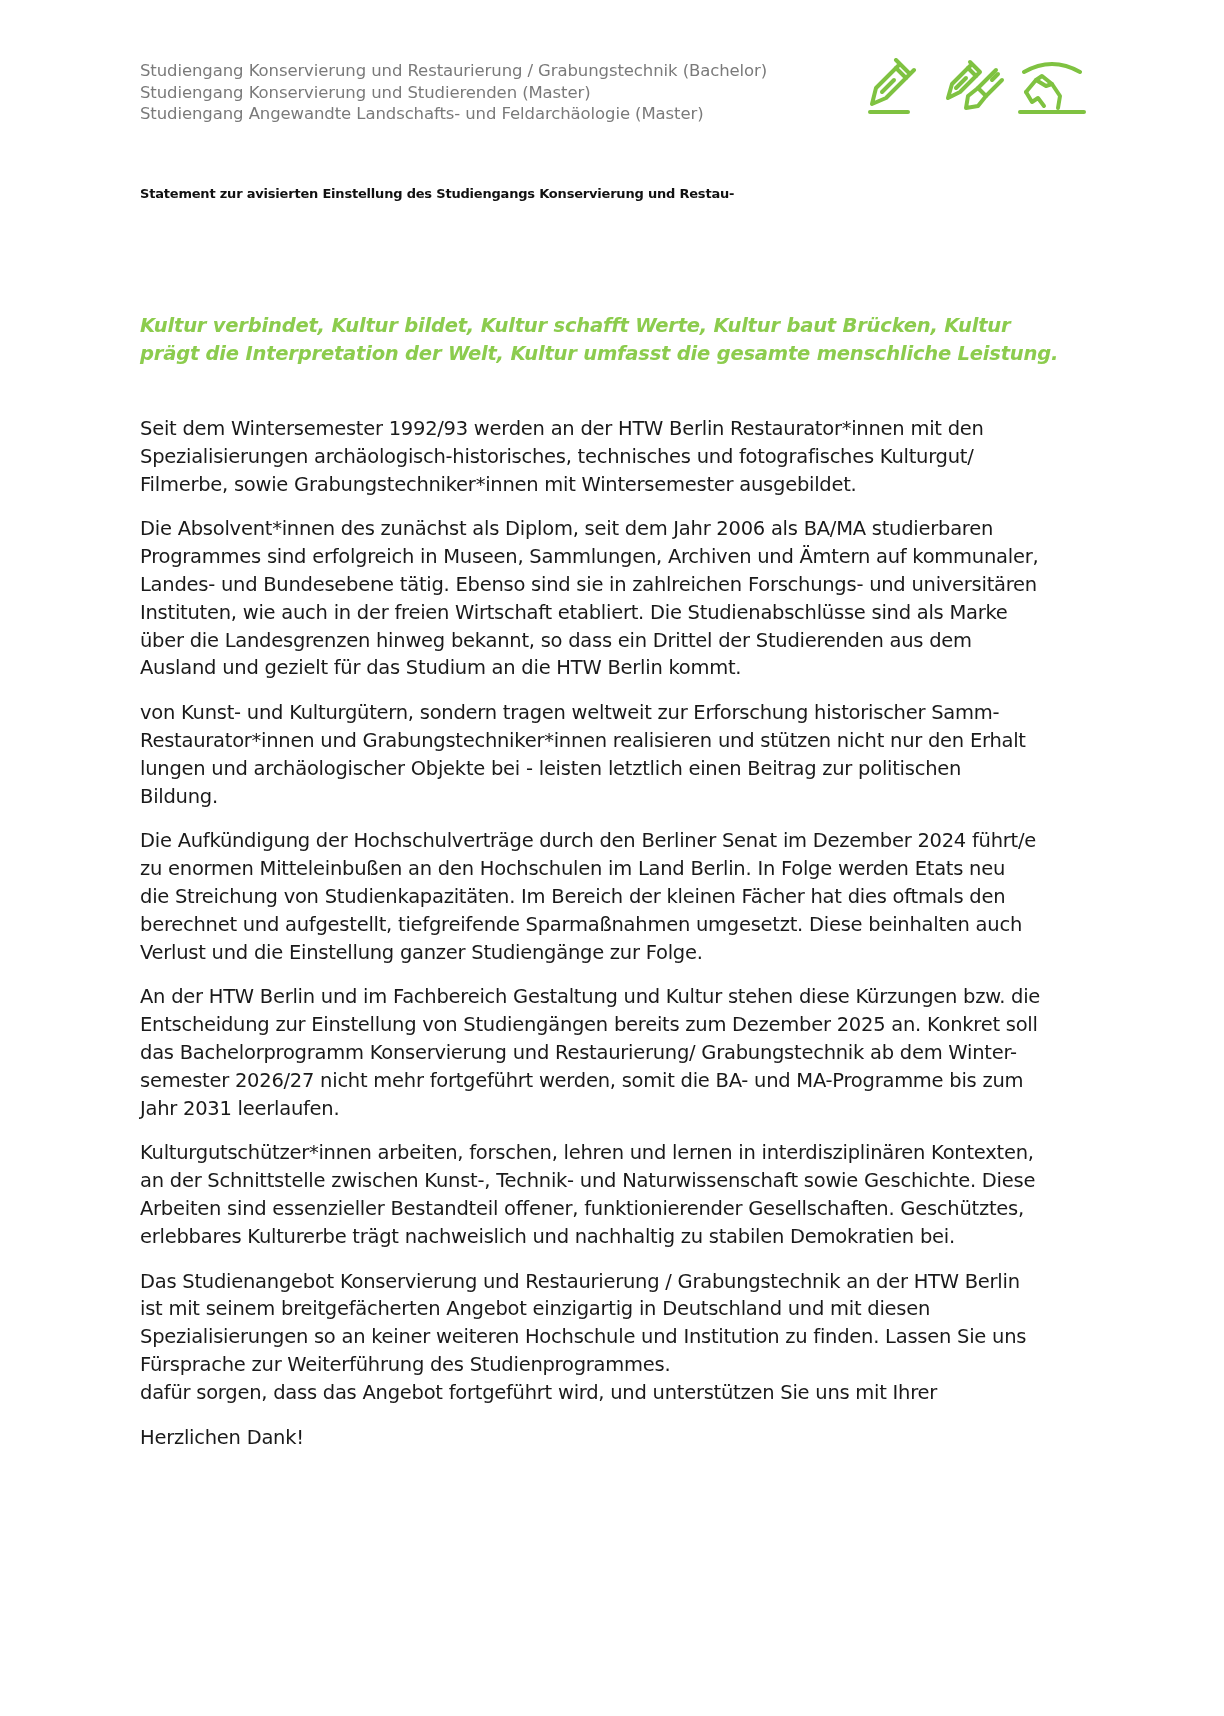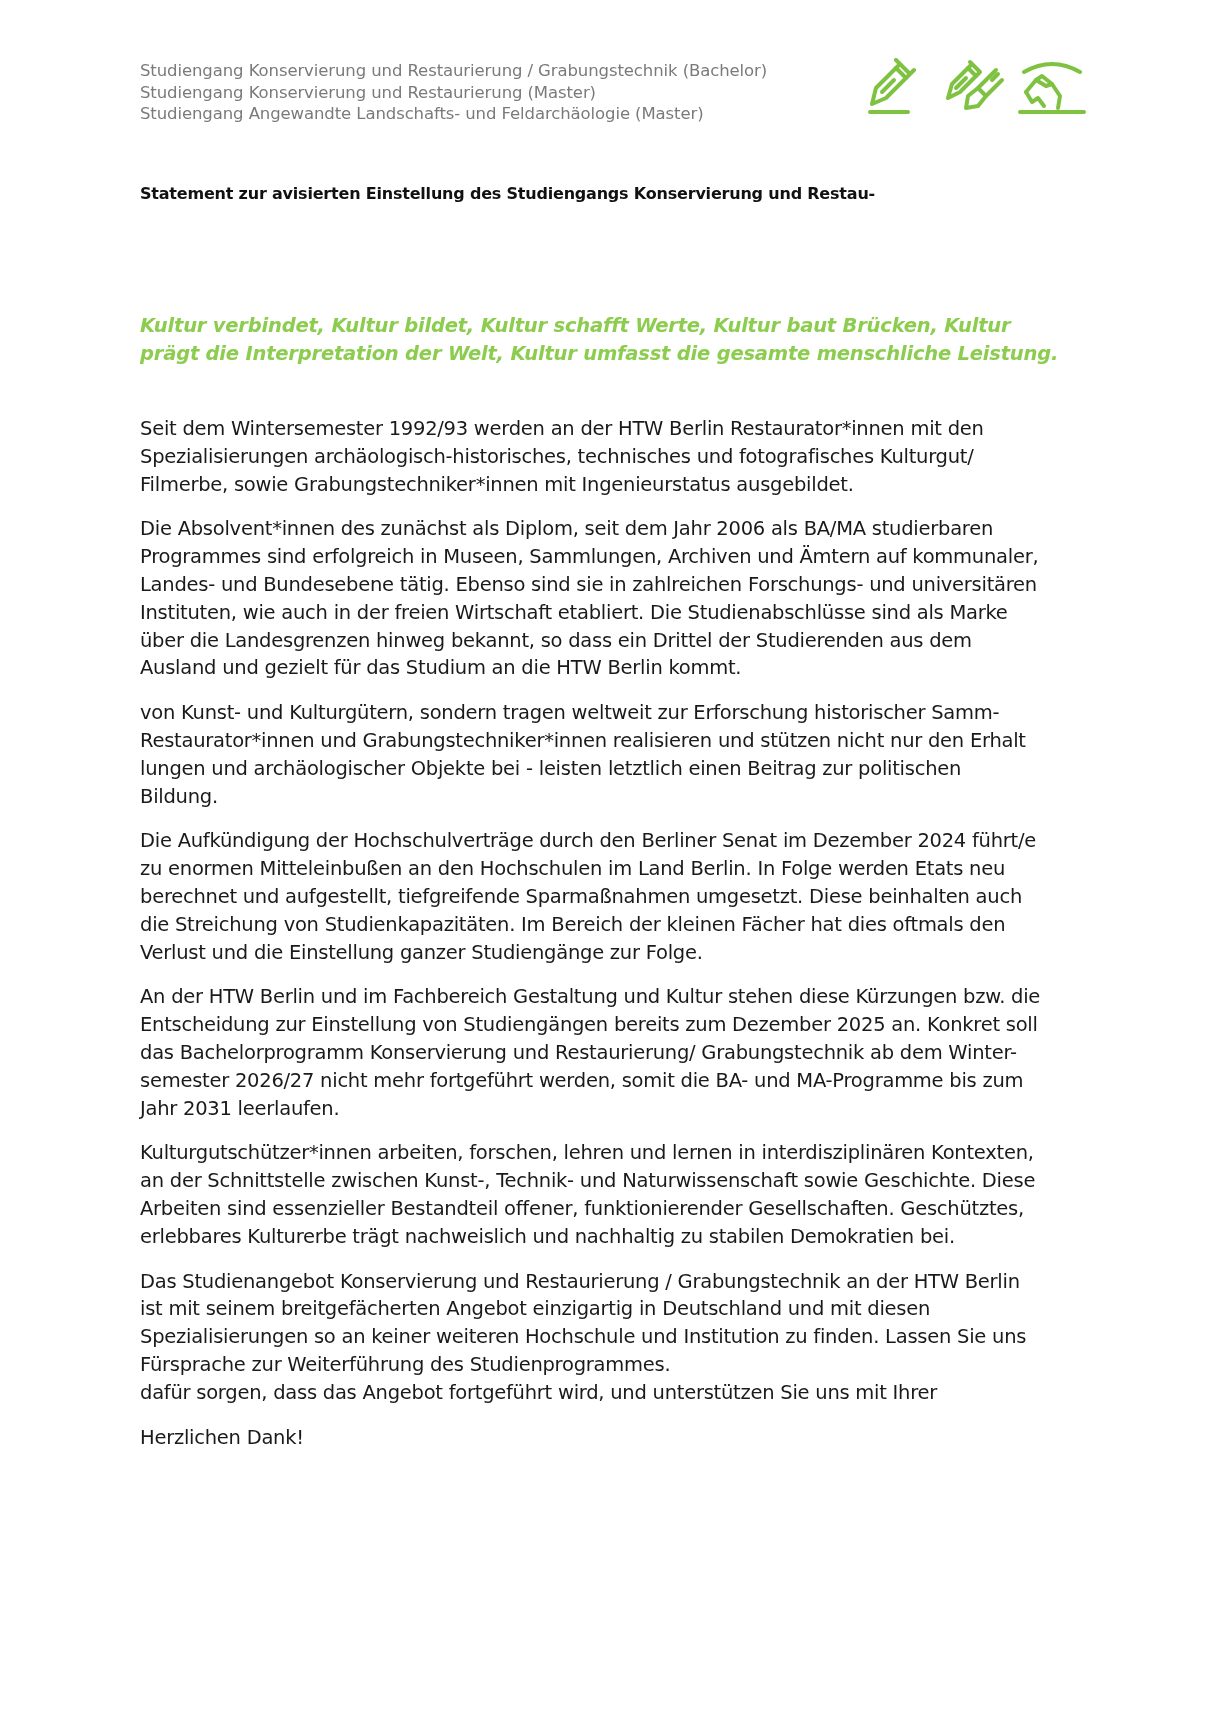--- a/index.html
+++ b/index.html
@@ -3,35 +3,35 @@
 <meta charset="utf-8">
 <style>
   html, body { margin: 0; padding: 0; background: #ffffff; }
   body { width: 1224px; height: 1716px; position: relative; overflow: hidden;
          font-family: "DejaVu Sans", sans-serif; color: #1a1a1a; }
   .header-lines { position: absolute; left: 140px; top: 60px; }
   .header-line { font-size: 16.5px; line-height: 21.5px; color: #7a7a7a; white-space: nowrap; letter-spacing: -0.1px; }
   .logos { position: absolute; left: 868px; top: 58px; width: 220px; height: 62px; }
   .logos svg { position: absolute; top: 0; }
   .title { position: absolute; left: 140px; top: 180px; width: 960px;
-           font-size: 16px; font-weight: bold; line-height: 28px; color: #111; letter-spacing: -0.2px; }
+           font-size: 13px; font-weight: bold; line-height: 28px; color: #111; letter-spacing: -0.2px; }
   .title div { white-space: nowrap; }
   .motto { position: absolute; left: 140px; top: 296px; width: 980px;
            font-size: 19.5px; font-weight: bold; font-style: italic; line-height: 28px; color: #8ccc4e; letter-spacing: -0.2px; margin-top: 16px; }
   .motto div { white-space: nowrap; }
   .body-text { position: absolute; left: 140px; top: 415px; width: 990px; }
   .para { margin: 0 0 17px 0; font-size: 19.5px; line-height: 27.8px; color: #1a1a1a; letter-spacing: -0.25px; }
   .para div { white-space: nowrap; }
 </style>
 </head>
 <body>
 
 <div class="header-lines">
   <div class="header-line">Studiengang Konservierung und Restaurierung / Grabungstechnik (Bachelor)</div>
-  <div class="header-line">Studiengang Konservierung und Restaurierung (Master)</div>
+  <div class="header-line">Studiengang Konservierung und Studierenden (Master)</div>
   <div class="header-line">Studiengang Angewandte Landschafts- und Feldarchäologie (Master)</div>
 </div>
 
 <div class="logos">
 
   <svg style="left:0" width="56" height="58" viewBox="0 0 56 58" fill="none" stroke="#7fc241" stroke-width="4" stroke-linejoin="round" stroke-linecap="round">
     <path d="M4 46 L8 30 L28 10 L38 20 L18 40 Z"></path>
     <path d="M14 34 L26 22"></path>
     <path d="M28 10 L32 6 M38 20 L42 16 M30 4 L42 16 M32 6 L28 2 M42 16 L46 12"></path>
     <path d="M2 54 L40 54"></path>
@@ -60,41 +60,41 @@
 
 <div class="motto">
   <div>Kultur verbindet, Kultur bildet, Kultur schafft Werte, Kultur baut Brücken, Kultur</div>
   <div>prägt die Interpretation der Welt, Kultur umfasst die gesamte menschliche Leistung.</div>
 </div>
 
 <div class="body-text">
   <div class="para">
     <div>Seit dem Wintersemester 1992/93 werden an der HTW Berlin Restaurator*innen mit den</div>
     <div>Spezialisierungen archäologisch-historisches, technisches und fotografisches Kulturgut/</div>
-    <div>Filmerbe, sowie Grabungstechniker*innen mit Ingenieurstatus ausgebildet.</div>
+    <div>Filmerbe, sowie Grabungstechniker*innen mit Wintersemester ausgebildet.</div>
   </div>
   <div class="para">
     <div>Die Absolvent*innen des zunächst als Diplom, seit dem Jahr 2006 als BA/MA studierbaren</div>
     <div>Programmes sind erfolgreich in Museen, Sammlungen, Archiven und Ämtern auf kommunaler,</div>
     <div>Landes- und Bundesebene tätig. Ebenso sind sie in zahlreichen Forschungs- und universitären</div>
     <div>Instituten, wie auch in der freien Wirtschaft etabliert. Die Studienabschlüsse sind als Marke</div>
     <div>über die Landesgrenzen hinweg bekannt, so dass ein Drittel der Studierenden aus dem</div>
     <div>Ausland und gezielt für das Studium an die HTW Berlin kommt.</div>
   </div>
   <div class="para">
     <div>von Kunst- und Kulturgütern, sondern tragen weltweit zur Erforschung historischer Samm-</div>
     <div>Restaurator*innen und Grabungstechniker*innen realisieren und stützen nicht nur den Erhalt</div>
     <div>lungen und archäologischer Objekte bei - leisten letztlich einen Beitrag zur politischen</div>
     <div>Bildung.</div>
   </div>
   <div class="para">
     <div>Die Aufkündigung der Hochschulverträge durch den Berliner Senat im Dezember 2024 führt/e</div>
     <div>zu enormen Mitteleinbußen an den Hochschulen im Land Berlin. In Folge werden Etats neu</div>
+    <div>die Streichung von Studienkapazitäten. Im Bereich der kleinen Fächer hat dies oftmals den</div>
     <div>berechnet und aufgestellt, tiefgreifende Sparmaßnahmen umgesetzt. Diese beinhalten auch</div>
-    <div>die Streichung von Studienkapazitäten. Im Bereich der kleinen Fächer hat dies oftmals den</div>
     <div>Verlust und die Einstellung ganzer Studiengänge zur Folge.</div>
   </div>
   <div class="para">
     <div>An der HTW Berlin und im Fachbereich Gestaltung und Kultur stehen diese Kürzungen bzw. die</div>
     <div>Entscheidung zur Einstellung von Studiengängen bereits zum Dezember 2025 an. Konkret soll</div>
     <div>das Bachelorprogramm Konservierung und Restaurierung/ Grabungstechnik ab dem Winter-</div>
     <div>semester 2026/27 nicht mehr fortgeführt werden, somit die BA- und MA-Programme bis zum</div>
     <div>Jahr 2031 leerlaufen.</div>
   </div>
   <div class="para">

